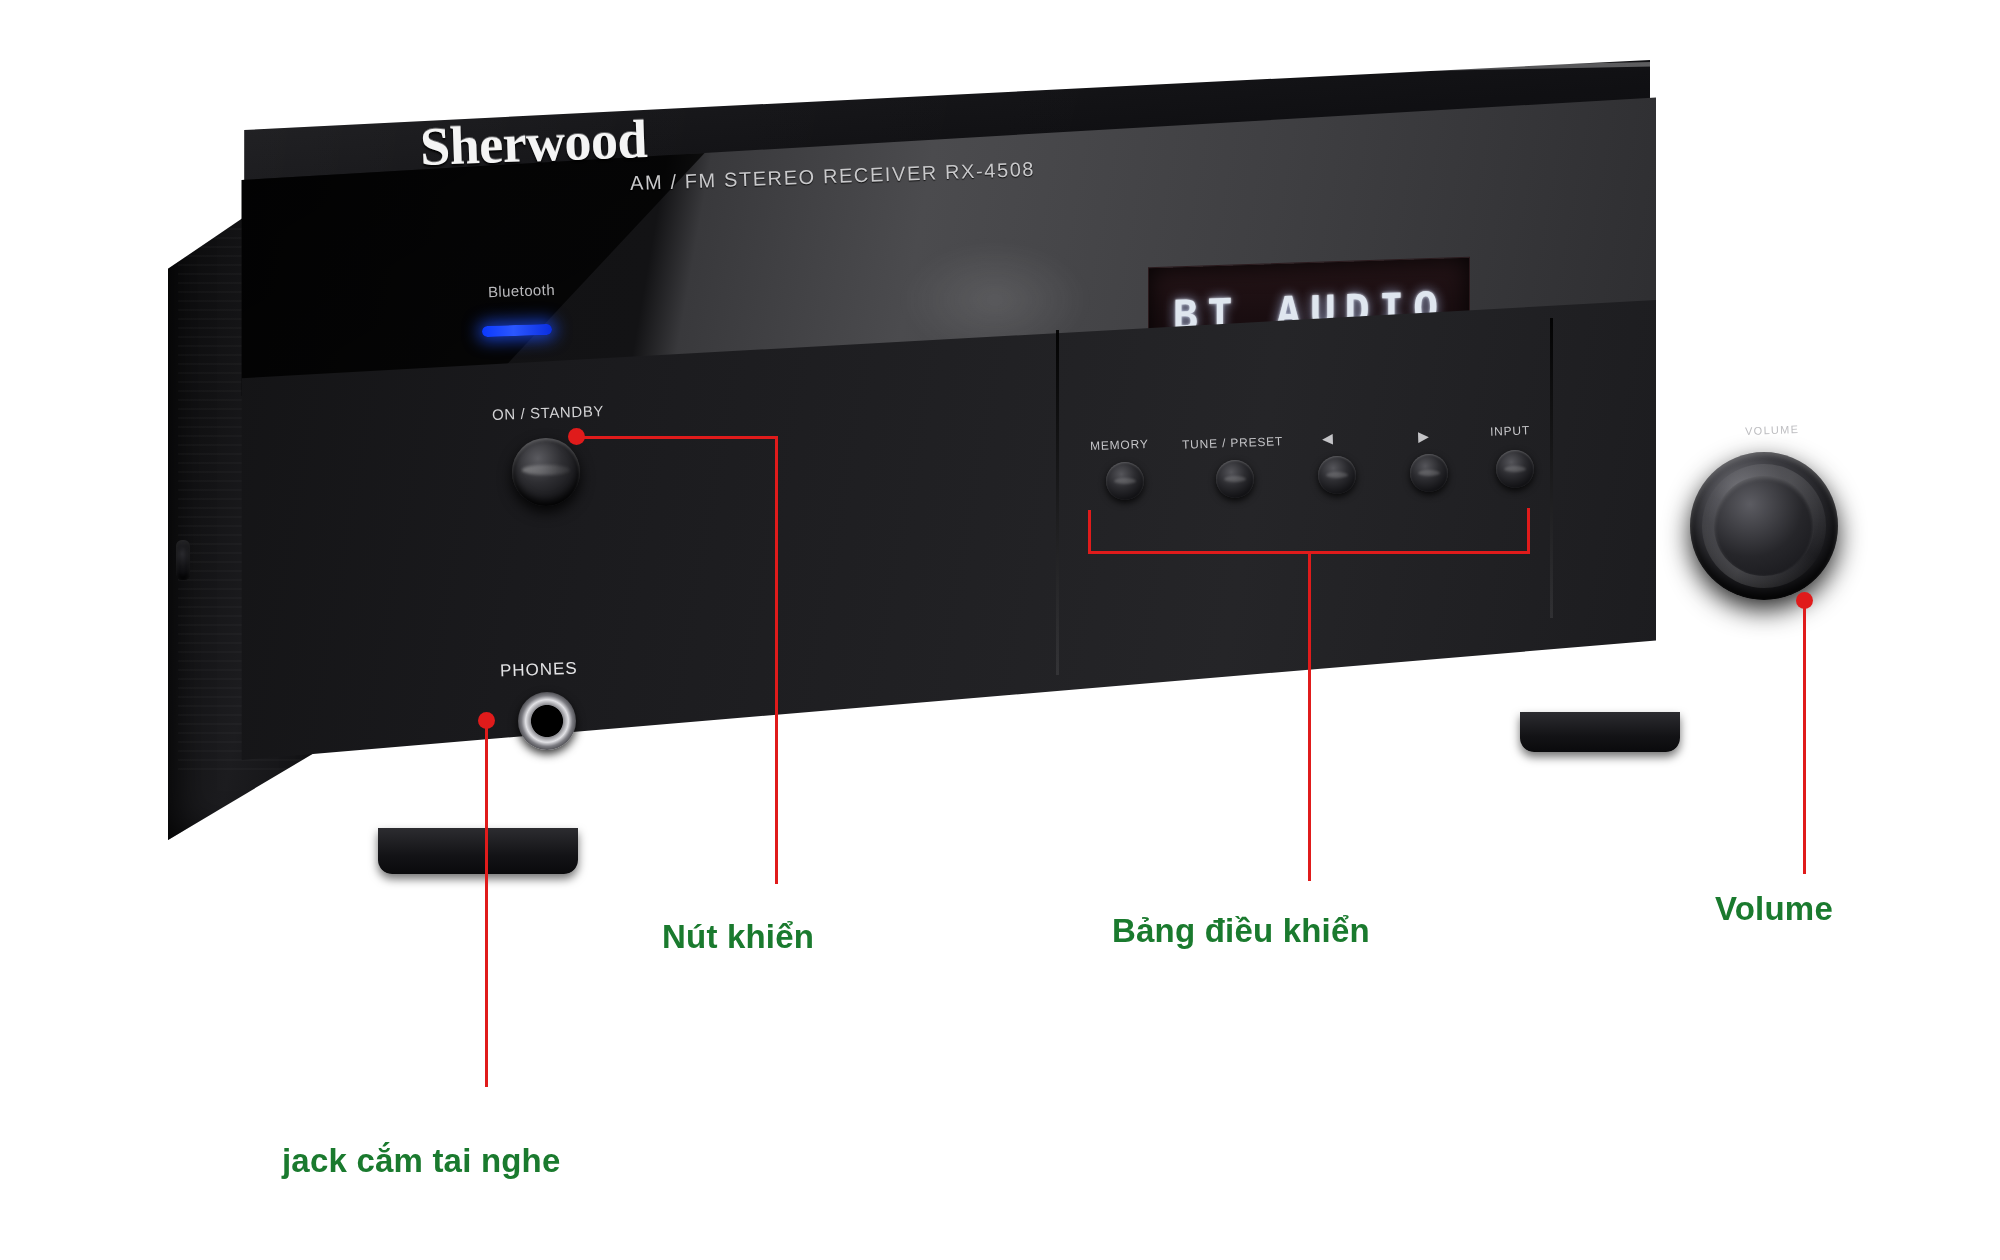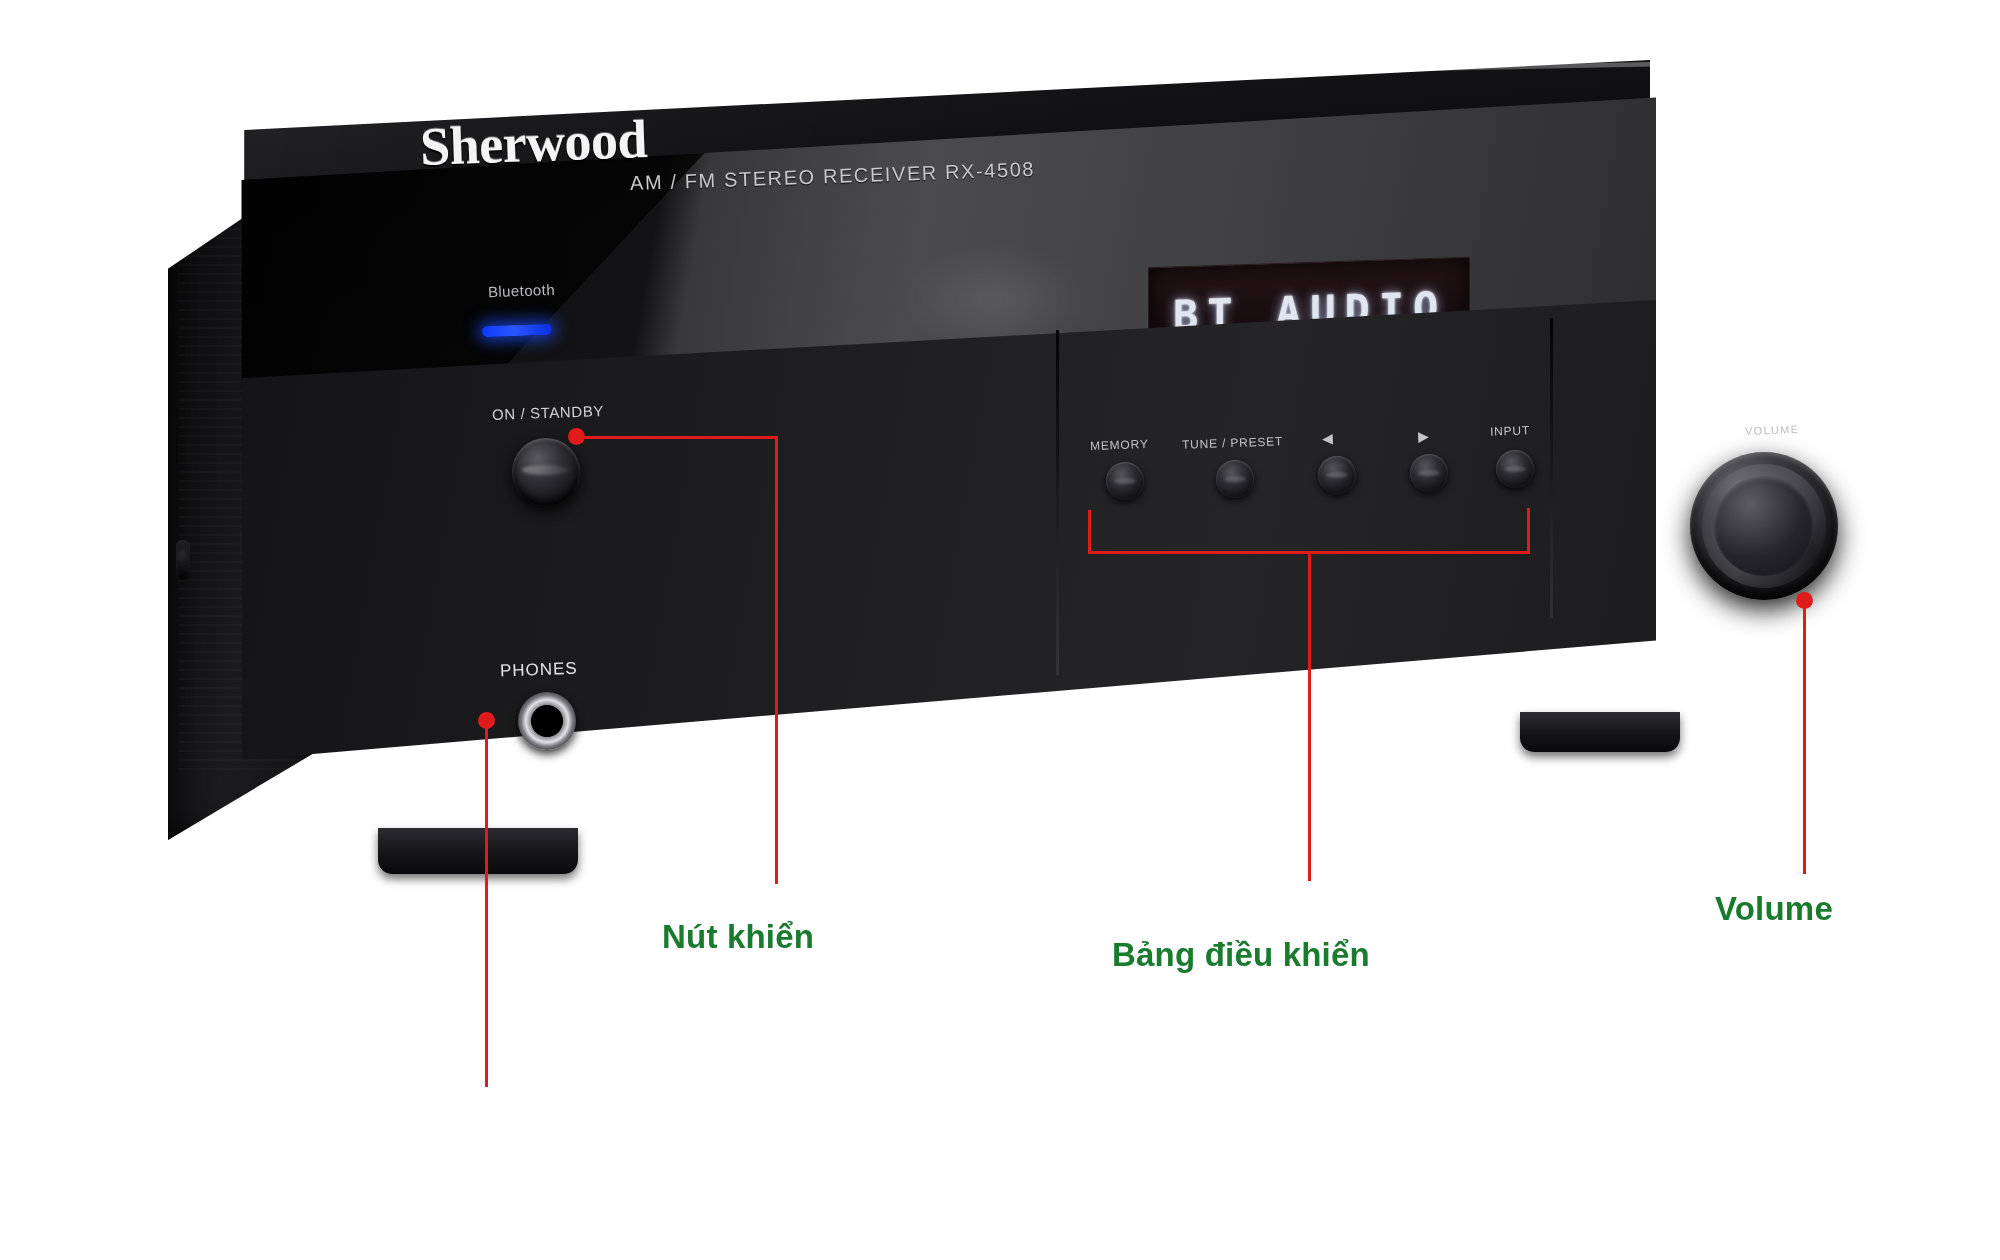--- a/index.html
+++ b/index.html
@@ -267,29 +267,30 @@
   </div>
 
   <div class="unit label-vol">VOLUME</div>
   <div class="unit vol-knob"></div>
 
   <div class="foot" style="left:378px;top:828px;width:200px;height:46px;"></div>
   <div class="foot" style="left:1520px;top:712px;width:160px;height:40px;"></div>
 
   <div class="dot" style="left:478px;top:712px;"></div>
   <div class="ln lnv" style="left:485px;top:722px;height:365px;"></div>
+  <div class="note" style="left:282px;top:1142px;">jack cắm tai nghe</div>
 
   <div class="dot" style="left:568px;top:428px;"></div>
   <div class="ln lnh" style="left:578px;top:436px;width:200px;"></div>
   <div class="ln lnv" style="left:775px;top:436px;height:448px;"></div>
   <div class="note" style="left:662px;top:918px;">Nút khiển</div>
 
   <div class="ln lnv" style="left:1088px;top:510px;height:44px;"></div>
   <div class="ln lnh" style="left:1088px;top:551px;width:442px;"></div>
   <div class="ln lnv" style="left:1527px;top:508px;height:46px;"></div>
   <div class="ln lnv" style="left:1308px;top:551px;height:330px;"></div>
-  <div class="note" style="left:1112px;top:936px;">Bảng điều khiển</div>
+  <div class="note" style="left:1112px;top:912px;">Bảng điều khiển</div>
 
   <div class="dot" style="left:1796px;top:592px;"></div>
   <div class="ln lnv" style="left:1803px;top:602px;height:272px;"></div>
   <div class="note" style="left:1715px;top:890px;">Volume</div>
 
 </div>
 
 </body></html>

